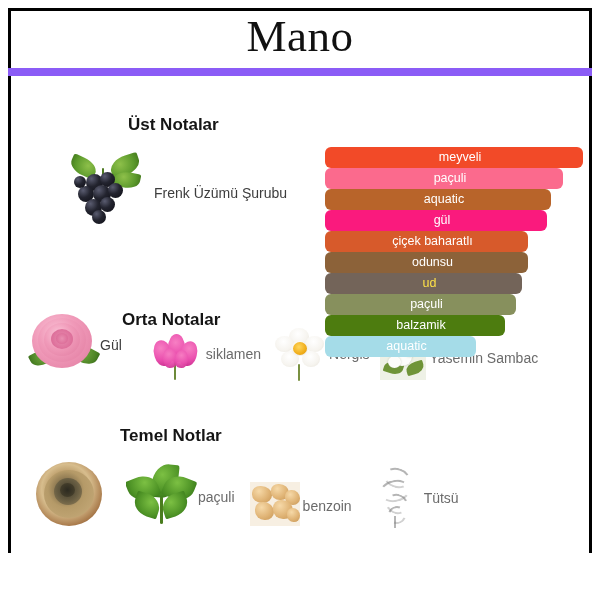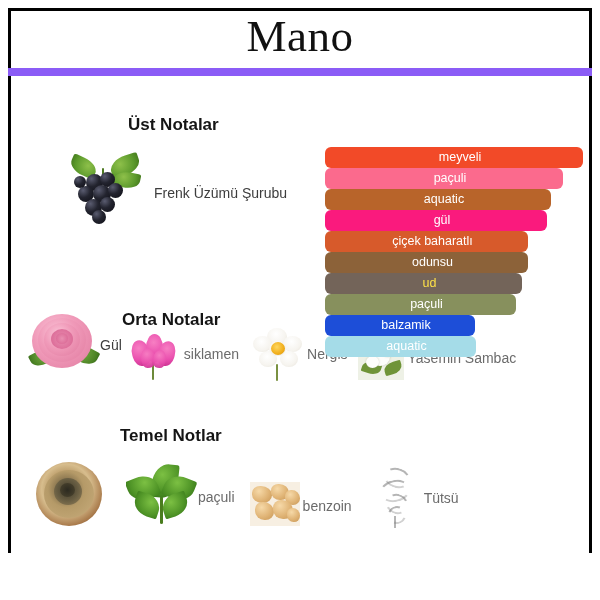--- a/index.html
+++ b/index.html
@@ -270,21 +270,21 @@
         <div class="rose-leaf" style="left:4px;top:44px;width:24px;height:15px;transform:rotate(-28deg) scaleX(-1);"></div>
         <div class="rose-petal" style="left:6px;top:8px;width:60px;height:54px;"></div>
         <div class="rose-petal" style="left:12px;top:12px;width:48px;height:44px;"></div>
         <div class="rose-petal" style="left:18px;top:17px;width:36px;height:33px;"></div>
         <div class="rose-core" style="left:25px;top:23px;width:22px;height:20px;"></div>
         <div class="rose-core" style="left:30px;top:27px;width:12px;height:11px;"></div>
       </div>
       <div class="note-label">Gül</div>
     </div>
 
-    <div class="note-item" style="margin-left:0;">
+    <div class="note-item" style="margin-left:22px;">
       <div class="note-thumb" style="width:62px;height:58px;">
         <div class="cy-stem" style="left:30px;top:34px;width:2px;height:22px;"></div>
         <div class="cy-petal" style="left:10px;top:16px;width:18px;height:26px;transform:rotate(-16deg);"></div>
         <div class="cy-petal" style="left:24px;top:10px;width:17px;height:28px;"></div>
         <div class="cy-petal" style="left:36px;top:17px;width:17px;height:25px;transform:rotate(16deg);"></div>
         <div class="cy-petal" style="left:19px;top:24px;width:14px;height:20px;transform:rotate(-6deg);opacity:.95;"></div>
         <div class="cy-petal" style="left:31px;top:26px;width:13px;height:18px;transform:rotate(8deg);opacity:.95;"></div>
       </div>
       <div class="note-label muted">siklamen</div>
     </div>
@@ -404,21 +404,21 @@
         <div class="accord-bar" style="width: 197px; background: rgb(115, 100, 89);">
           <span class="accord-label" style="color: #fde047;">ud</span>
         </div>
       </div>
       <div class="accord-row">
         <div class="accord-bar" style="width: 191px; background: rgb(135, 144, 93);">
           <span class="accord-label" style="color: rgb(255, 255, 255);">paçuli</span>
         </div>
       </div>
       <div class="accord-row">
-        <div class="accord-bar" style="width: 150px; background: #1d4ed8;">
+        <div class="accord-bar" style="width: 180px; background: #4d7c0f;">
           <span class="accord-label" style="color: rgb(255, 255, 255);">balzamik</span>
         </div>
       </div>
       <div class="accord-row">
         <div class="accord-bar" style="width: 151px; background: rgb(165, 220, 232);">
           <span class="accord-label" style="color: rgb(255, 255, 255);">aquatic</span>
         </div>
       </div>
     </div>
 

